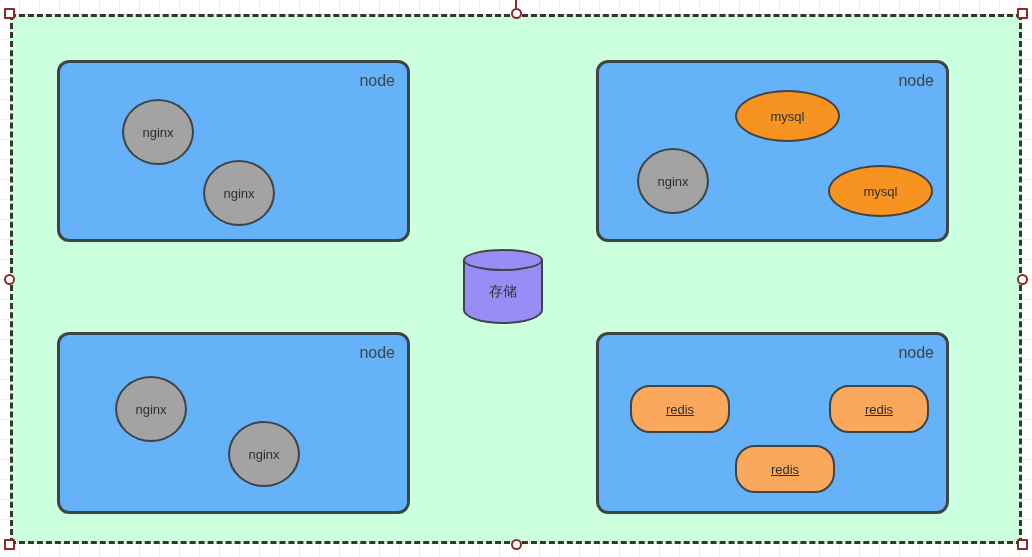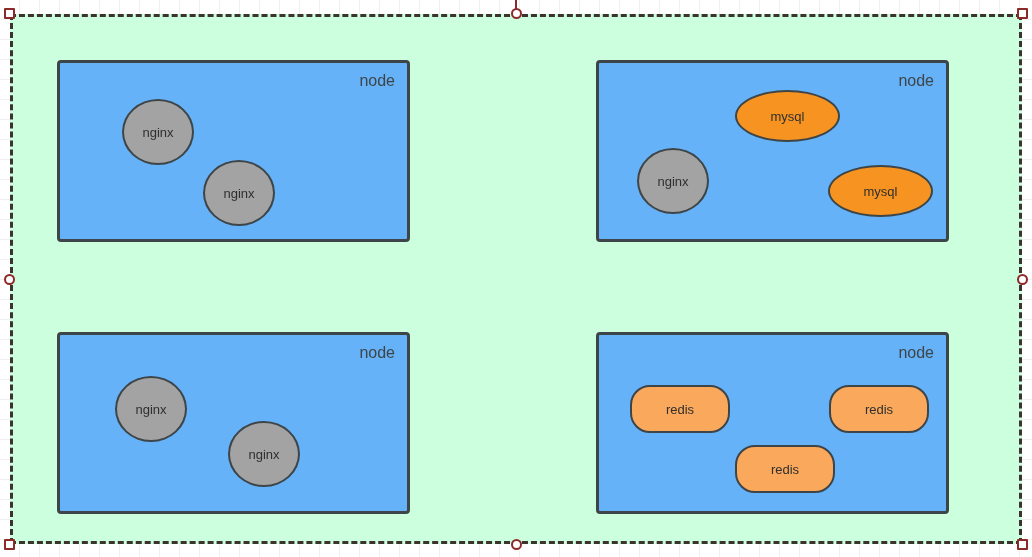--- a/index.html
+++ b/index.html
@@ -82,21 +82,21 @@
     background: #8c2a2a;
     z-index: 39;
   }
 
   
   .node-box {
     position: absolute;
     box-sizing: border-box;
     background: #66b2f8;
     border: 3px solid #3d4548;
-    border-radius: 4px;
+    border-radius: 12px;
   }
   .node-label {
     position: absolute;
     top: 8px;
     right: 12px;
     font-size: 16px;
     color: #3d4548;
     line-height: 1.2;
     white-space: nowrap;
   }
@@ -112,20 +112,21 @@
     color: #2f2f2f;
     font-size: 13px;
     line-height: 1;
     white-space: nowrap;
   }
   .shape.ellipse {
     border-radius: 50%;
   }
   .shape.stadium {
     border-radius: 20px;
+    text-decoration: underline;
   }
   .fill-nginx  { background: #a3a3a3; }
   .fill-mysql  { background: #f79421; }
   .fill-redis  { background: #f9a85c; }
 
   
   .cylinder {
     position: absolute;
     width: 80px;
     height: 86px;
@@ -196,20 +197,25 @@
       <div class="shape ellipse fill-nginx" style="left:168px; top:86px; width:72px; height:66px;">nginx</div>
     </div>
 
     <div class="node-box" style="left:586px; top:318px; width:353px; height:182px;">
       <span class="node-label">node</span>
       <div class="shape stadium fill-redis" style="left:31px; top:50px; width:100px; height:48px;">redis</div>
       <div class="shape stadium fill-redis" style="left:230px; top:50px; width:100px; height:48px;">redis</div>
       <div class="shape stadium fill-redis" style="left:136px; top:110px; width:100px; height:48px;">redis</div>
     </div>
 
+    <div class="cylinder" style="left:453px; top:235px;">
+      <div class="cyl-body"></div>
+      <div class="cyl-top"></div>
+      <div class="cyl-label">存储</div>
+    </div>
 
     <div class="selection-outline"></div>
     <div class="rotate-stem"></div>
     <div class="handle square h-tl"></div>
     <div class="handle circle h-tm"></div>
     <div class="handle square h-tr"></div>
     <div class="handle circle h-ml"></div>
     <div class="handle circle h-mr"></div>
     <div class="handle square h-bl"></div>
     <div class="handle circle h-bm"></div>

